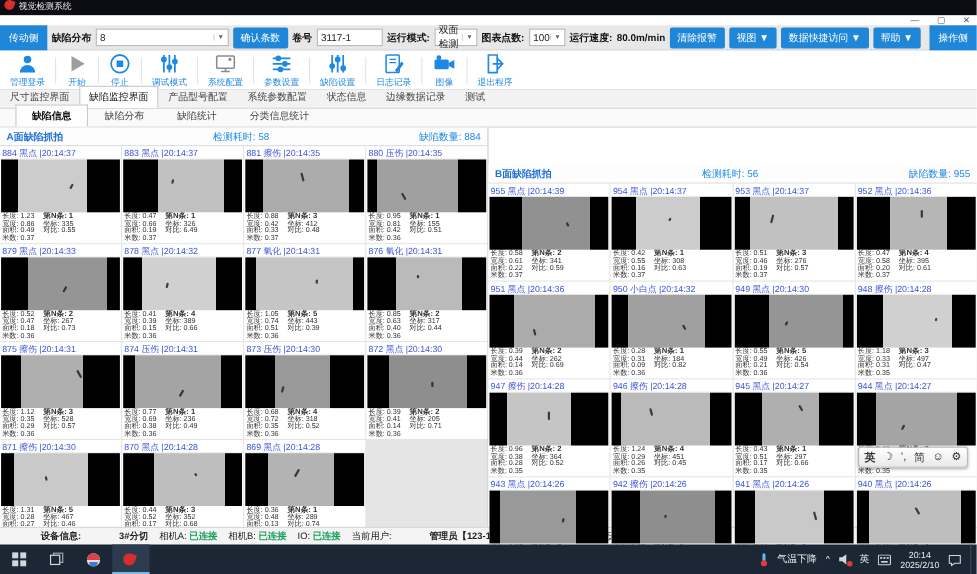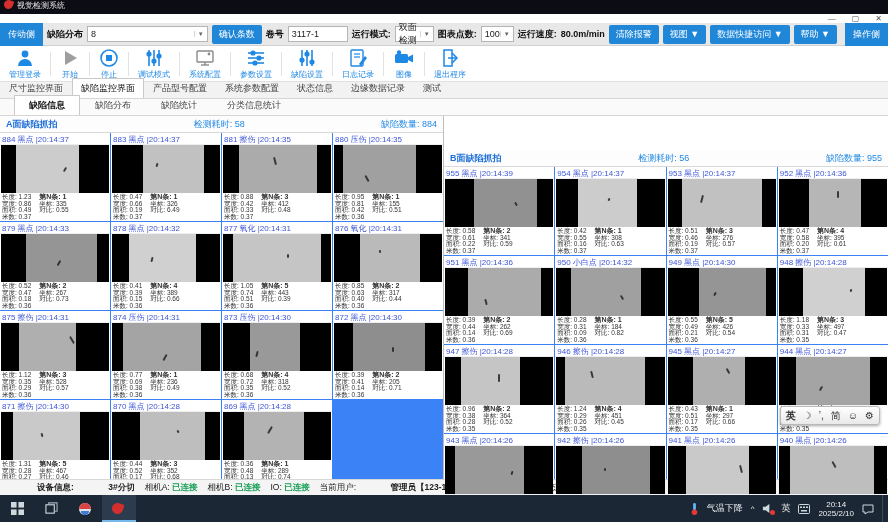--- a/index.html
+++ b/index.html
@@ -37,21 +37,21 @@
   .stab.active { background:#fff; border-color:#c9c9c9; font-weight:bold; color:#111; }
 
   
   .panels { flex:1; display:flex; min-height:0; }
   .panel { width:444px; display:flex; flex-direction:column; border-right:1px solid #bdbdbd; min-width:0; }
   .panel:last-child { border-right:none;margin-top:34px; }
   .panel-head { height:17px; display:flex; align-items:center; border-bottom:1px solid #d9d9d9; background:#fdfdfd; font-size:9px; padding:0 6px; flex:none; }
   .panel-title { color:#1e6fd8; font-weight:bold; }
   .panel-mid { margin-left:auto; margin-right:auto; color:#1e88e5; }
   .panel-right { color:#1e88e5; }
-  .cells { flex:1; display:grid; grid-template-columns:repeat(4,1fr); grid-template-rows:repeat(4,1fr); gap:1px; background:#3b82f6; }
+  .cells { flex:1; display:grid; grid-template-columns:repeat(4,1fr); grid-template-rows:repeat(4,1fr); gap:1px; background:#e5e5e5; }
   .cell { background:#fff; display:flex; flex-direction:column; overflow:hidden; }
   .cell-head { font-size:8px; color:#3d55d8; padding:1px 2px 0 2px; white-space:nowrap; border-bottom:1px solid #eee; height:12px; flex:none; }
   .thumb { height:48px; margin:0 1px; position:relative; flex:none; }
   .speck { position:absolute; width:2px; background:rgba(35,35,35,.85); border-radius:1px; }
   .meta { flex:1; display:flex; font-size:6.5px; color:#333; line-height:6.5px; padding:1px 2px; gap:2px; }
   .meta .col { display:flex; flex-direction:column; gap:0; }
   .meta .col div { white-space:nowrap; }
   .meta .col.right { margin-left:6px; }
   .meta .strip-line { font-weight:bold; font-size:7px; }
 

